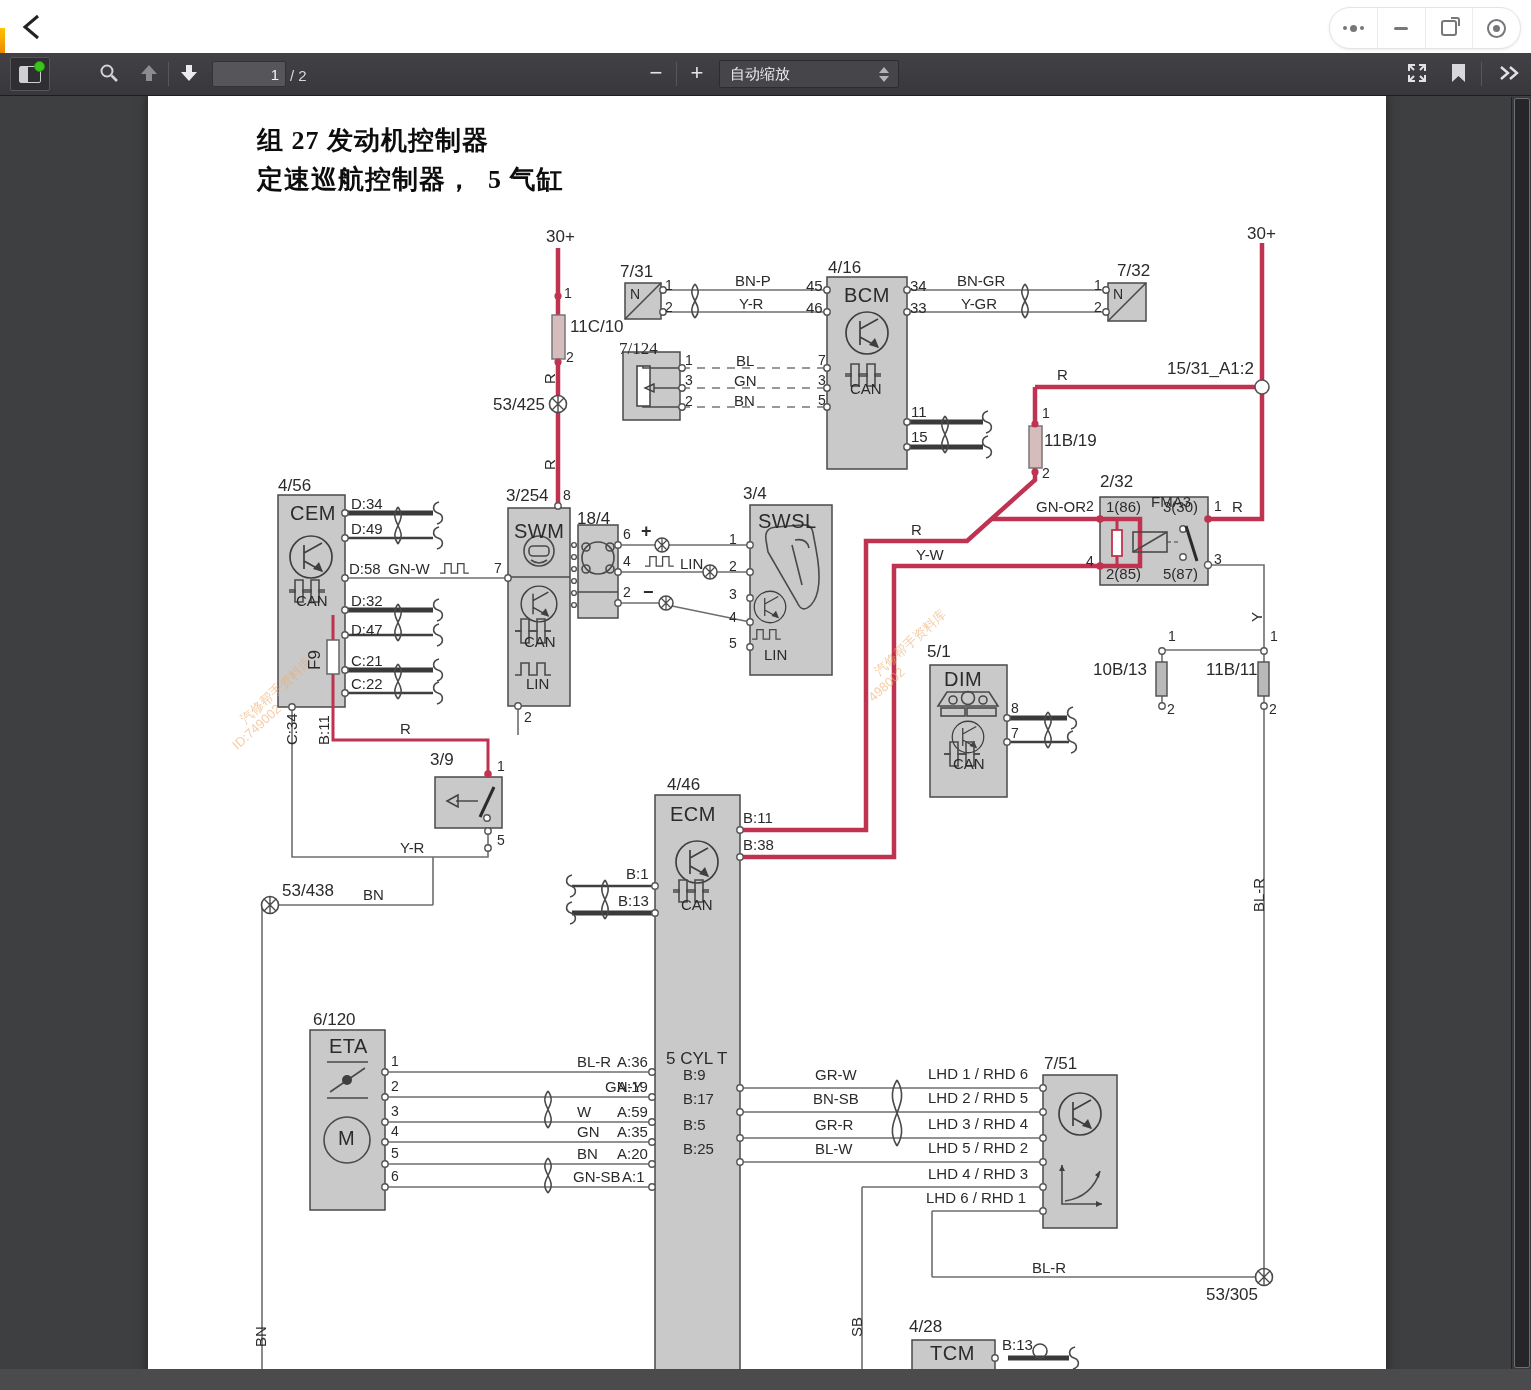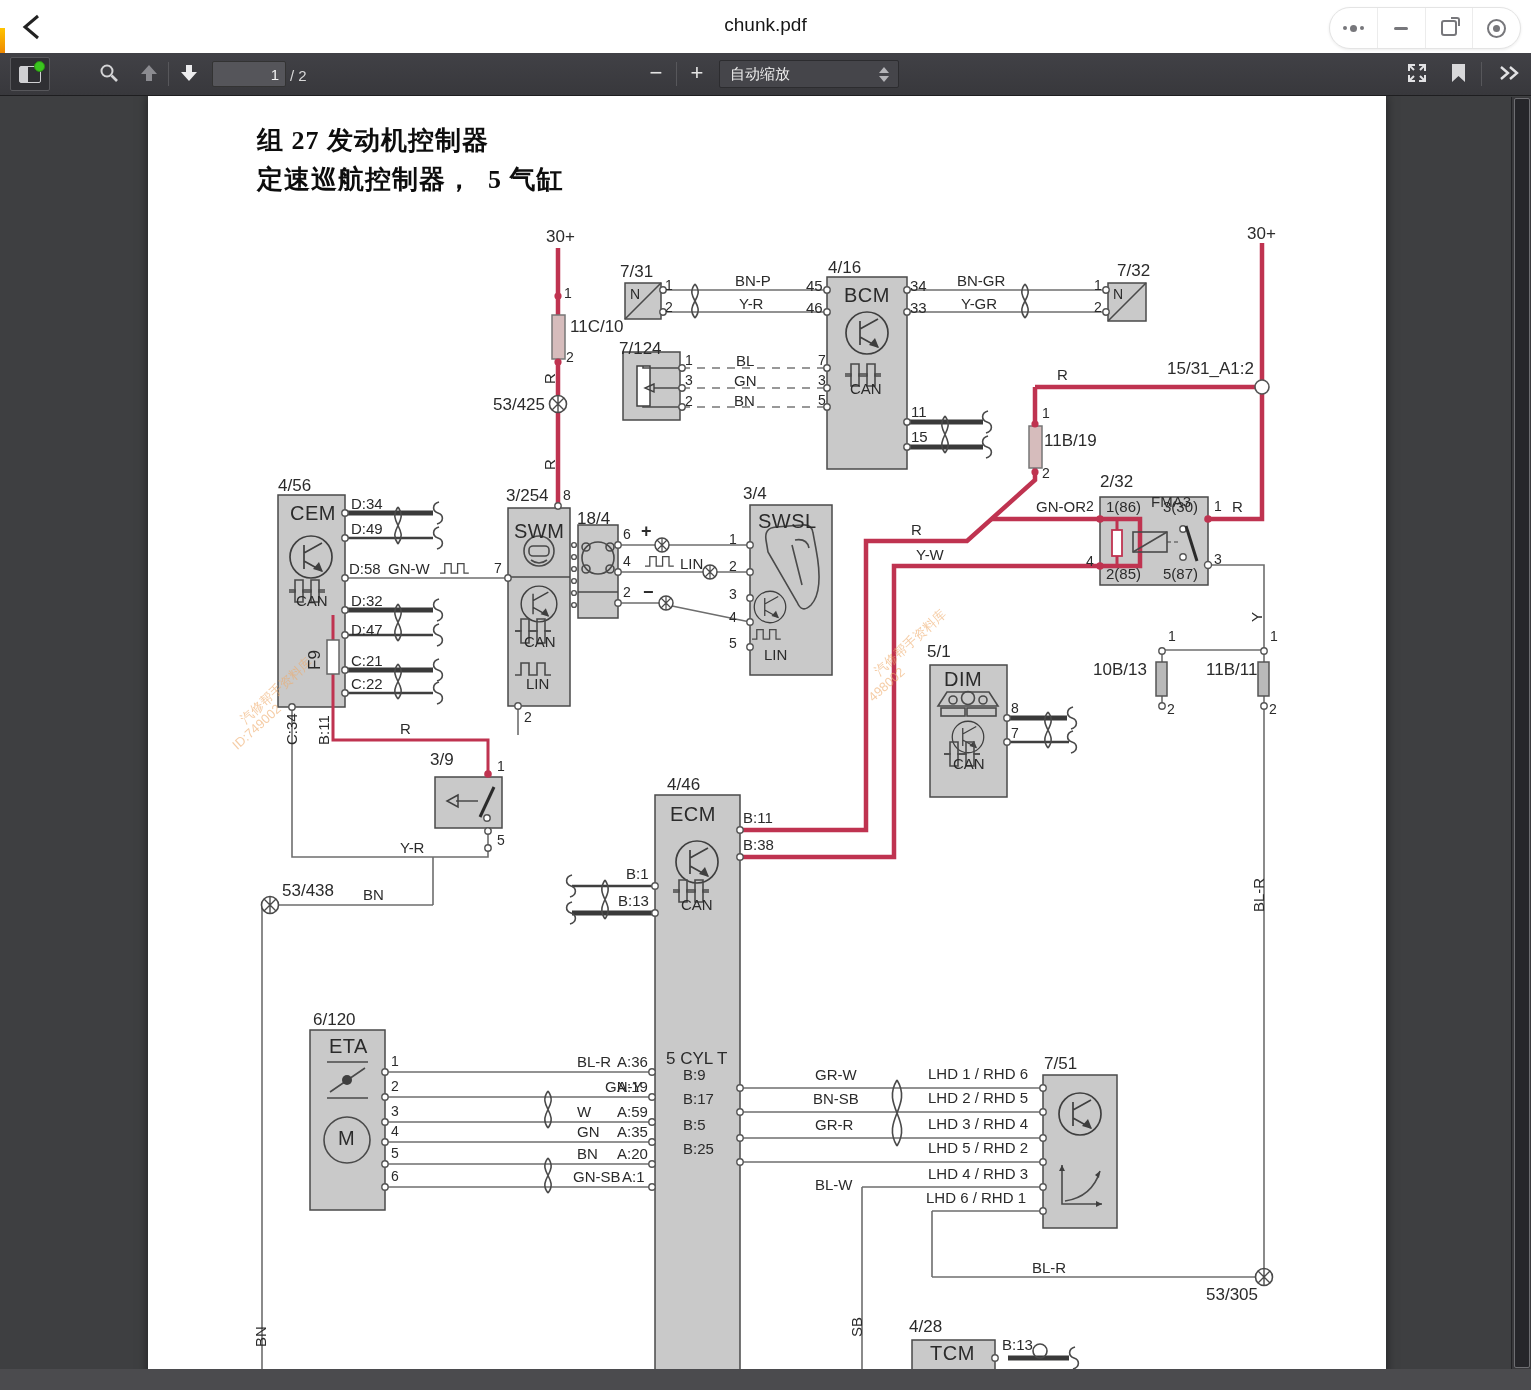--- a/index.html
+++ b/index.html
@@ -66,21 +66,20 @@
 </style>
 </head>
 <body>
 
 <div id="titlebar">
   <div id="back-btn">
     <svg width="30" height="28">
         <polyline points="20,3 7,14 20,25" fill="none" stroke="#222" stroke-width="3"></polyline>
       </svg>
   </div>
-  <div id="win-title">chunk.pdf</div>
   <div id="edge-sliver"></div>
   <div id="capsule">
     <div class="cap-seg">
         <span class="dots">
           <i class="d1"></i>
           <i class="d2"></i>
           <i class="d1"></i>
         </span>
       </div>
     <div class="cap-seg">
@@ -518,21 +517,21 @@
     <span class="dl pin" style="left: 1094px; top: 278px;">1</span>
     <span class="dl pin" style="left: 1094px; top: 300px;">2</span>
     <span class="dl code17" style="left: 1117px; top: 262px;">7/32</span>
     <span class="dl pin" style="left: 1113px; top: 287px;">N</span>
     <span class="dl code17" style="left: 1247px; top: 225px;">30+</span>
     <span class="dl code17" style="left: 1167px; top: 360px;">15/31_A1:2</span>
     <span class="dl lbl" style="left: 1057px; top: 367px;">R</span>
     <span class="dl pin" style="left: 1042px; top: 406px;">1</span>
     <span class="dl code17" style="left: 1044px; top: 432px;">11B/19</span>
     <span class="dl pin" style="left: 1042px; top: 466px;">2</span>
-    <span class="dl code17" style="left: 619px; top: 340px;">7/124</span>
+    <span class="dl code17" style="left: 619px; top: 340px; font-family: Liberation Serif, serif;">7/124</span>
     <span class="dl pin" style="left: 685px; top: 353px;">1</span>
     <span class="dl pin" style="left: 685px; top: 373px;">3</span>
     <span class="dl pin" style="left: 685px; top: 394px;">2</span>
     <span class="dl lbl" style="left: 736px; top: 353px;">BL</span>
     <span class="dl lbl" style="left: 734px; top: 373px;">GN</span>
     <span class="dl lbl" style="left: 734px; top: 393px;">BN</span>
     <span class="dl pin" style="left: 818px; top: 353px;">7</span>
     <span class="dl pin" style="left: 818px; top: 373px;">3</span>
     <span class="dl pin" style="left: 818px; top: 393px;">5</span>
     <span class="dl lbl" style="left: 911px; top: 404px;">11</span>
@@ -638,21 +637,21 @@
     <span class="dl lbl" style="left: 683px; top: 1067px;">B:9</span>
     <span class="dl lbl" style="left: 815px; top: 1067px;">GR-W</span>
     <span class="dl lbl" style="left: 928px; top: 1066px;">LHD 1 / RHD 6</span>
     <span class="dl lbl" style="left: 683px; top: 1091px;">B:17</span>
     <span class="dl lbl" style="left: 813px; top: 1091px;">BN-SB</span>
     <span class="dl lbl" style="left: 928px; top: 1090px;">LHD 2 / RHD 5</span>
     <span class="dl lbl" style="left: 683px; top: 1117px;">B:5</span>
     <span class="dl lbl" style="left: 815px; top: 1117px;">GR-R</span>
     <span class="dl lbl" style="left: 928px; top: 1116px;">LHD 3 / RHD 4</span>
     <span class="dl lbl" style="left: 683px; top: 1141px;">B:25</span>
-    <span class="dl lbl" style="left: 815px; top: 1141px; margin-top: 36px;">BL-W</span>
+    <span class="dl lbl" style="left: 815px; top: 1141px;">BL-W</span>
     <span class="dl lbl" style="left: 928px; top: 1140px;">LHD 5 / RHD 2</span>
     <span class="dl lbl" style="left: 928px; top: 1166px;">LHD 4 / RHD 3</span>
     <span class="dl lbl" style="left: 926px; top: 1190px;">LHD 6 / RHD 1</span>
     <span class="dl code17" style="left: 1044px; top: 1055px;">7/51</span>
     <span class="dl lbl" style="left: 1032px; top: 1260px;">BL-R</span>
     <span class="dl code17" style="left: 1206px; top: 1286px;">53/305</span>
     <span class="dl lbl rot" style="left: 1251px; top: 912px;">BL-R</span>
     <span class="dl lbl rot" style="left: 849px; top: 1337px;">SB</span>
     <span class="dl lbl rot" style="left: 253px; top: 1347px;">BN</span>
     <span class="dl code17" style="left: 909px; top: 1318px;">4/28</span>

